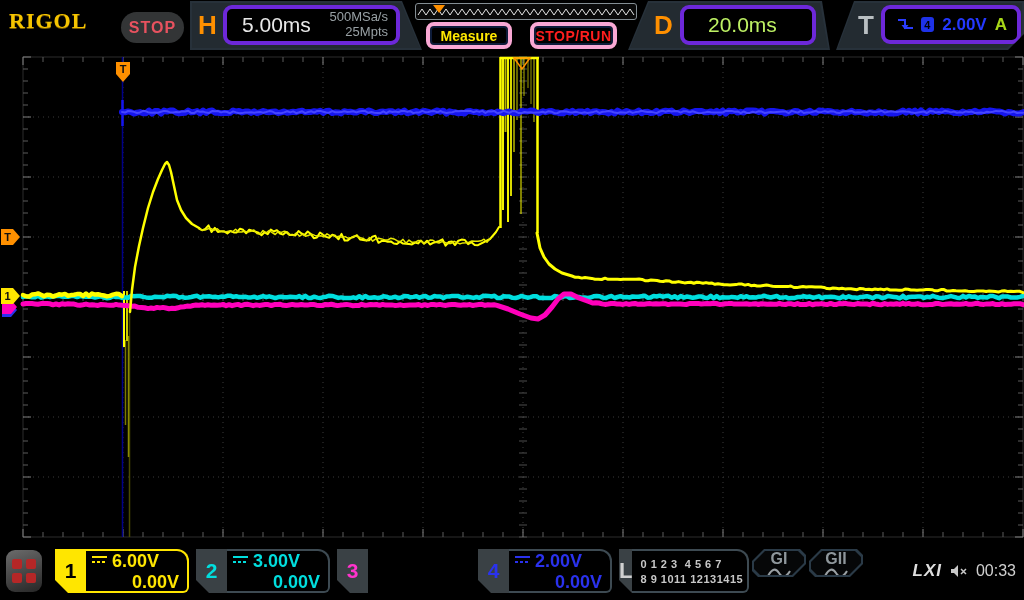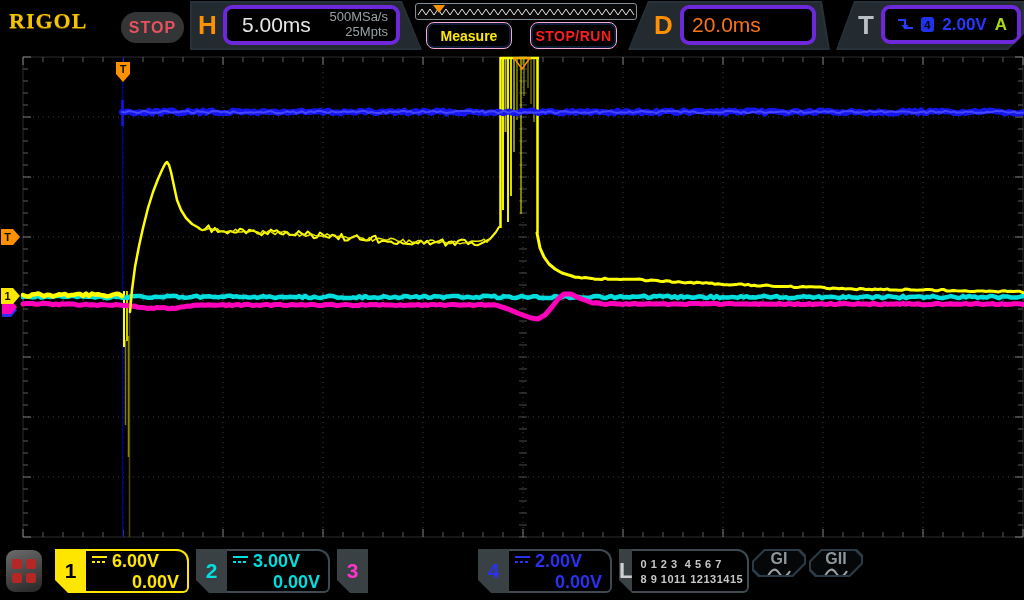--- a/index.html
+++ b/index.html
@@ -22,21 +22,21 @@
   .d-panel .inlay{clip-path:polygon(19px 0,calc(100% - 8px) 0,100% 100%,0 100%);}
   .t-panel{left:836px;width:188px;clip-path:polygon(18px 0,100% 0,100% calc(100% - 16px),calc(100% - 16px) 100%,0 100%);}
   .t-panel .inlay{clip-path:polygon(17px 0,100% 0,100% calc(100% - 15px),calc(100% - 15px) 100%,0 100%);}
   .plabel{position:absolute;top:9px;font-size:26px;font-weight:bold;z-index:2;}
   .orange{color:#ff9000;}
   .graylbl{color:#b9bfc2;}
   .pbox{position:absolute;background:#000;border:4px solid #6d28d9;border-radius:9px;z-index:2;
         display:flex;align-items:center;}
   .pvalue{font-size:21px;color:#e8e8e8;}
   .pright{margin-left:auto;text-align:right;color:#98a0a4;font-size:13px;line-height:1.15;padding-right:8px;}
-  .topbtn{position:absolute;top:22px;height:27px;background:#000;border:1px solid #f9a8d4;
+  .topbtn{position:absolute;top:22px;height:27px;background:#000;border:4px solid #f9a8d4;
         box-shadow:inset 0 0 0 2px #0e1c3a;border-radius:8px;font-family:"Liberation Sans",sans-serif;
         font-weight:bold;font-size:14px;display:flex;align-items:center;justify-content:center;cursor:pointer;padding:0 8px;}
   .measure{left:426px;width:86px;color:#ffe800;}
   .stoprun{left:530px;width:87px;color:#ff1e1e;letter-spacing:.5px;}
   .wavestrip{position:absolute;left:415px;top:3px;width:222px;height:17px;background:#0a0a0a;
         border:1px solid #848e94;border-radius:3px;overflow:hidden;}
   .srcbadge{width:16px;height:15px;background:#1e32e8;border-radius:3px;color:#000;
         font-size:11px;font-weight:bold;display:flex;align-items:center;justify-content:center;}
   .tlevel{color:#2438ff;font-weight:bold;font-size:17px;}
   .tmode{color:#a8d818;font-weight:bold;font-size:17px;margin-left:auto;padding-right:10px;}
@@ -454,21 +454,21 @@
         </svg>
     </div>
 
     <button class="topbtn measure">Measure</button>
     <button class="topbtn stoprun">STOP/RUN</button>
 
     <div class="panel d-panel">
       <div class="inlay"></div>
       <span class="plabel orange" style="left:26px">D</span>
       <div class="pbox" style="left:52px;top:4px;right:14px;bottom:5px;">
-        <span class="pvalue" style="margin-left:8px;color:#f97316">20.0ms</span>
+        <span class="pvalue" style="margin-left:24px;color:#bef264">20.0ms</span>
       </div>
     </div>
 
     <div class="panel t-panel">
       <div class="inlay"></div>
       <span class="plabel graylbl" style="left:22px">T</span>
       <div class="pbox" style="left:45px;top:4px;right:3px;bottom:6px;gap:8px;padding-left:12px;">
         <svg width="18" height="15">
           <path d="M1 3 H8 V11 H16" stroke="#2a3cff" stroke-width="2" fill="none"></path>
           <path d="M4.5 8 L8 12.5 L11.5 8 Z" fill="#2a3cff"></path>
@@ -562,15 +562,23 @@
     </div>
     <div class="genbtn" style="left:809px">
       <div class="gin">
         <span class="genlabel">GII</span>
         <svg width="26" height="12">
           <path d="M2 9 Q 8 -2 13 6 Q 18 14 24 4" stroke="#9aa0a4" stroke-width="2" fill="none"></path>
         </svg>
       </div>
     </div>
 
+    <div class="status-right">
+      <span class="lxi">LXI</span>
+      <svg width="18" height="14">
+        <polygon points="1,5 4,5 8,1 8,13 4,9 1,9" fill="#c8c8c8"></polygon>
+        <path d="M11 5 L16 10 M16 5 L11 10" stroke="#c8c8c8" stroke-width="1.5"></path>
+      </svg>
+      <span class="clock">00:33</span>
+    </div>
   </div>
 
 </div>
 
 </body></html>

